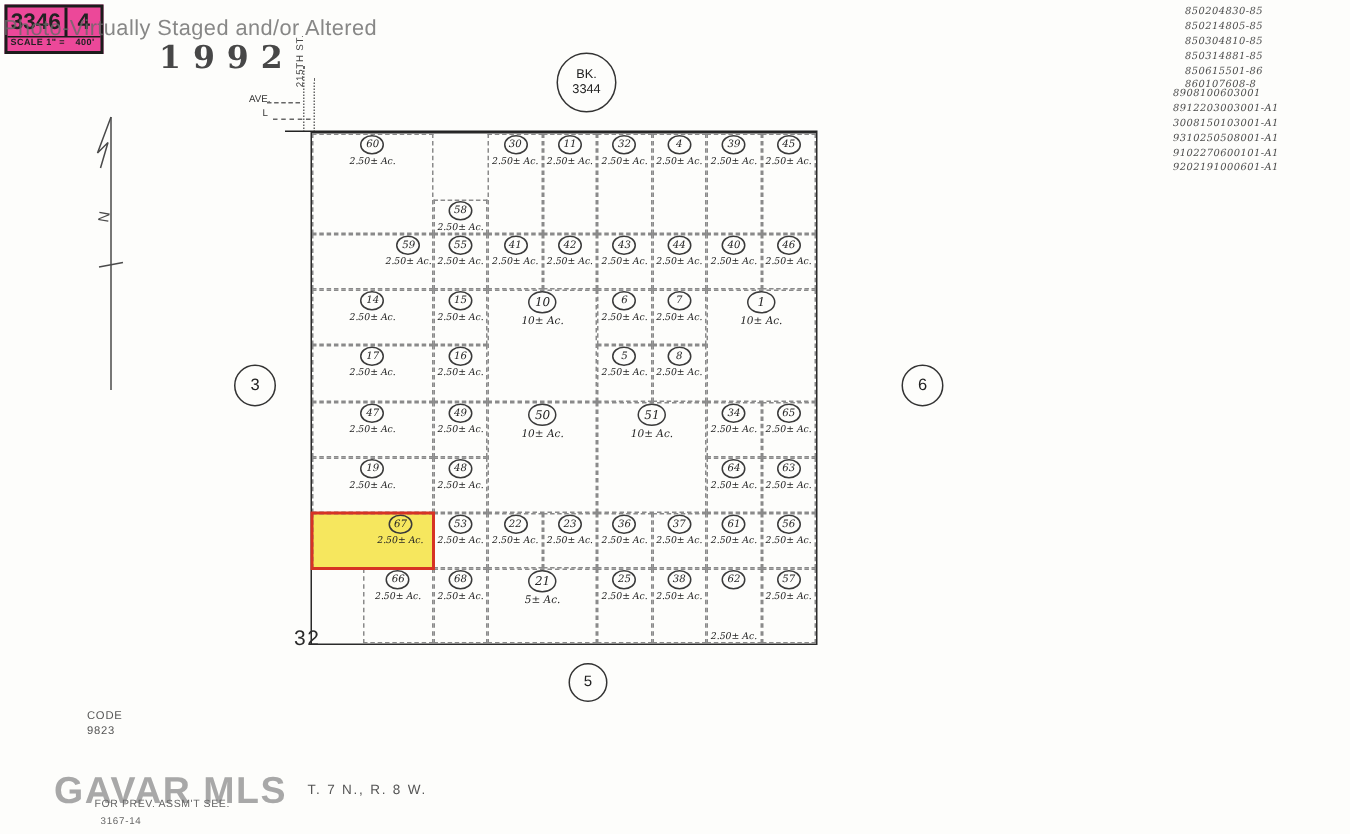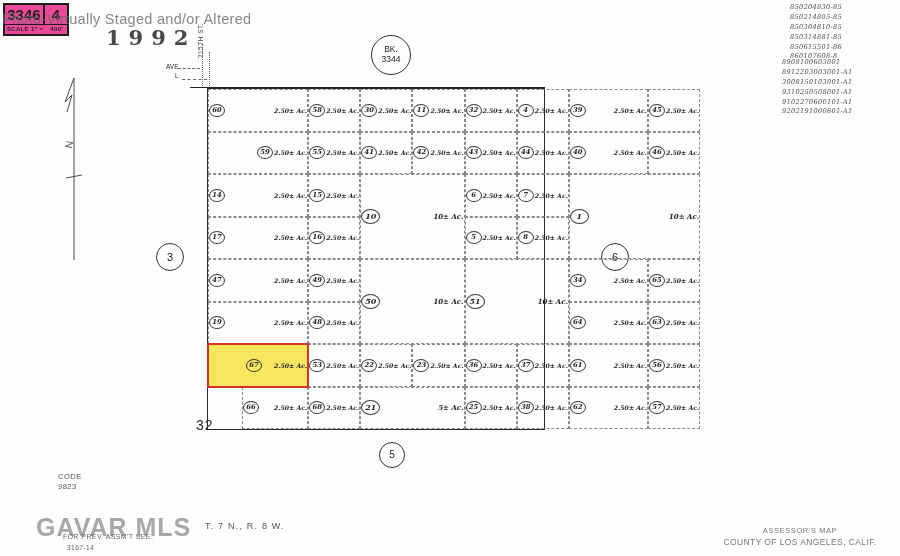--- a/index.html
+++ b/index.html
@@ -21,22 +21,22 @@
   .street-vert{position:absolute;left:183px;top:37px;font-size:6.5px;color:#444;white-space:nowrap;
         transform:rotate(-90deg);transform-origin:center;letter-spacing:.5px;}
   .dotline{position:absolute;border-left:1px dotted #666;width:0;}
   .dashline-h{position:absolute;border-top:1px dashed #666;height:0;}
   .ave{position:absolute;font-size:6.5px;color:#333;}
   .street-top{position:absolute;left:190px;top:87px;width:355px;border-top:1.6px solid #232323;height:0;}
 
   
   .grid{position:absolute;left:207px;top:88px;width:338px;height:342px;box-sizing:border-box;
         border:1.8px solid #2a2a2a;display:grid;grid-template-columns:repeat(8,1fr);grid-template-rows:repeat(8,1fr);}
-  .cell{border:1px dashed #8a8a8a;display:flex;flex-direction:row;align-items:center;justify-content:space-between;
-        gap:1px;box-sizing:border-box;font-family:"DejaVu Serif",serif;font-style:italic;color:#242424;font-weight:bold;}
+  .cell{border:1px dashed #8a8a8a;display:flex;flex-direction:column;align-items:center;justify-content:flex-start;
+        gap:1px;box-sizing:border-box;font-family:"DejaVu Serif",serif;font-style:italic;color:#242424;}
   .pnum{display:inline-block;min-width:12px;height:11px;line-height:11px;padding:0 1px;border:1px solid #3a3a3a;
         border-radius:50%;font-size:6.8px;text-align:center;background:transparent;}
   .pac{font-size:6.2px;white-space:nowrap;}
   .cell.big .pnum{min-width:15px;height:13px;line-height:13px;font-size:8px;}
   .cell.big .pac{font-size:7px;}
   .cell.hl{position:relative;z-index:2;}
 
   .circle-num{position:absolute;border:1.2px solid #333;border-radius:50%;text-align:center;color:#222;background:transparent;}
   .bk-circle{position:absolute;left:371px;top:35px;width:38px;height:38px;border:1.5px solid #333;border-radius:50%;
         display:flex;flex-direction:column;align-items:center;justify-content:center;font-size:8.5px;line-height:1.15;color:#222;}
@@ -107,21 +107,21 @@
   <div class="circle-num" style="left:601px;top:243px;width:26px;height:26px;line-height:26px;font-size:11px;">6</div>
   <div class="circle-num" style="left:379px;top:442px;width:24px;height:24px;line-height:24px;font-size:10px;">5</div>
 
   <div class="corner-num">32</div>
 
   <div id="grid" class="grid">
       <div class="cell" style="grid-area: 1 / 1 / span 1 / span 1;">
         <span class="pnum">60</span>
         <span class="pac">2.50± Ac.</span>
       </div>
-      <div class="cell" style="grid-area: 1 / 2 / span 1 / span 1;">
+      <div class="cell" style="grid-area: 1 / 2 / span 1 / span 1; margin-top: 44px;">
         <span class="pnum">58</span>
         <span class="pac">2.50± Ac.</span>
       </div>
       <div class="cell" style="grid-area: 1 / 3 / span 1 / span 1;">
         <span class="pnum">30</span>
         <span class="pac">2.50± Ac.</span>
       </div>
       <div class="cell" style="grid-area: 1 / 4 / span 1 / span 1;">
         <span class="pnum">11</span>
         <span class="pac">2.50± Ac.</span>
@@ -337,18 +337,14 @@
     <div>CODE</div>
     <div>9823</div>
   </div>
 
   <div class="gavar">GAVAR MLS</div>
   <div class="prev-note">FOR PREV. ASSM'T SEE.</div>
   <div class="prev-ref">3167-14</div>
 
   <div class="township">T. 7 N., R. 8 W.</div>
 
-  <div class="assessor">
-    <div class="a1">ASSESSOR'S MAP</div>
-    <div class="a2">COUNTY OF LOS ANGELES, CALIF.</div>
-  </div>
 
 </div>
 
 </body></html>

